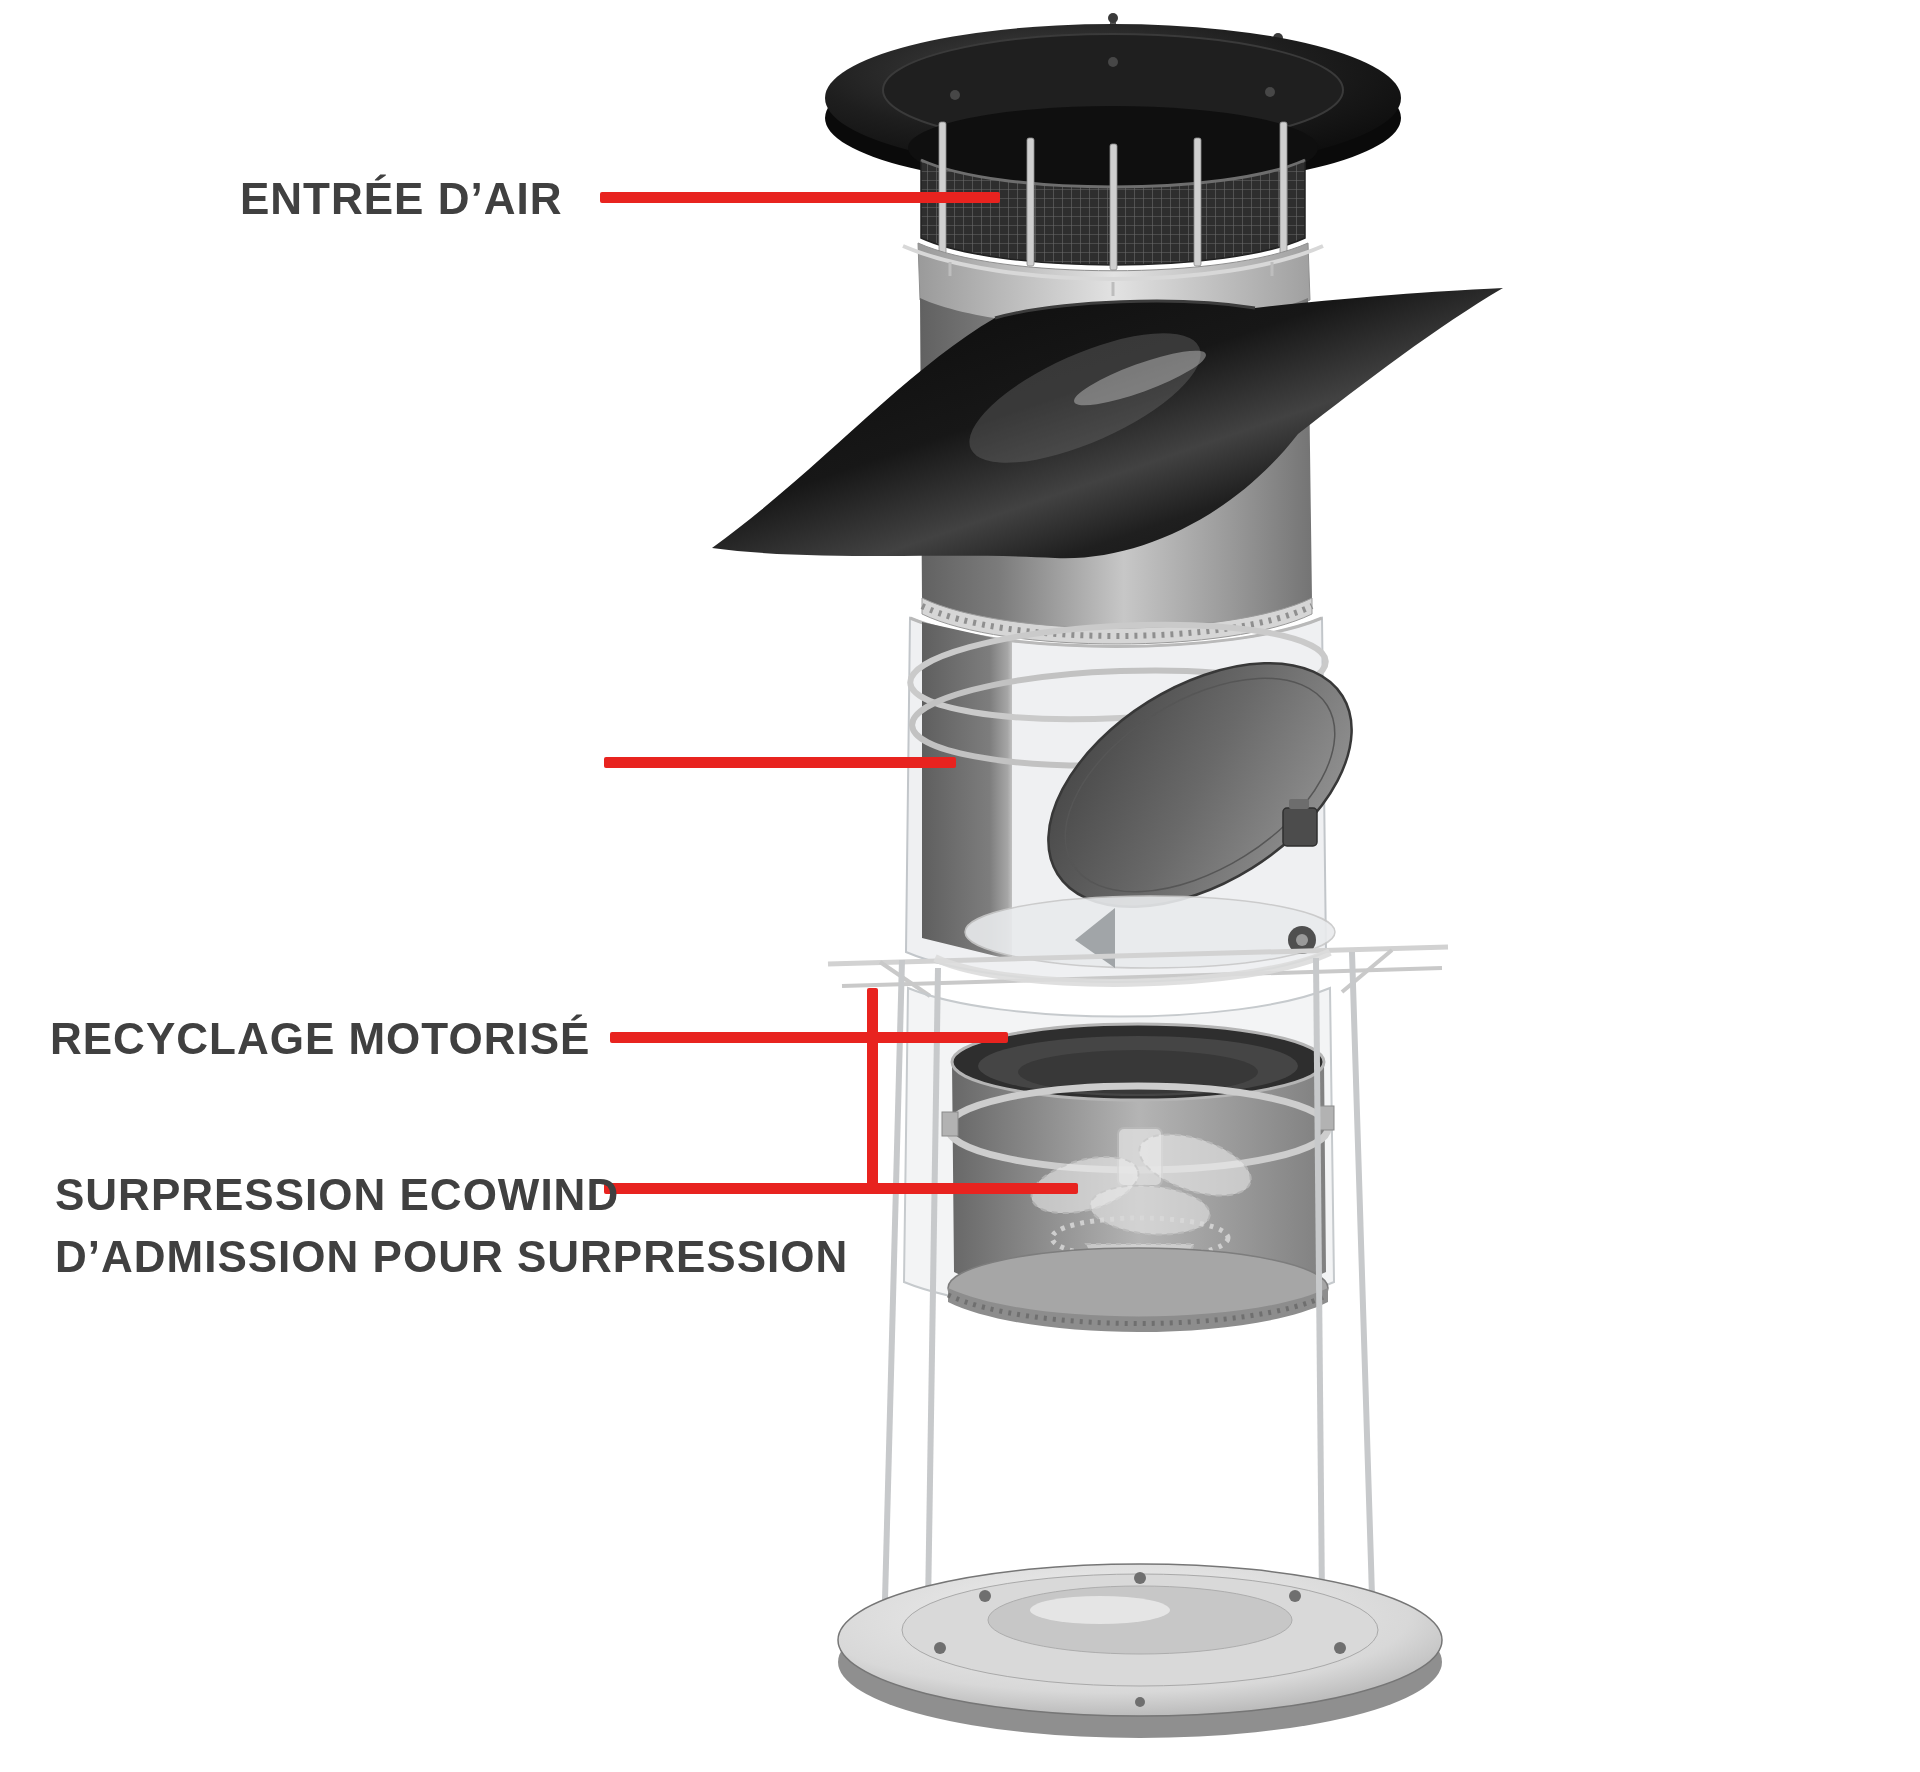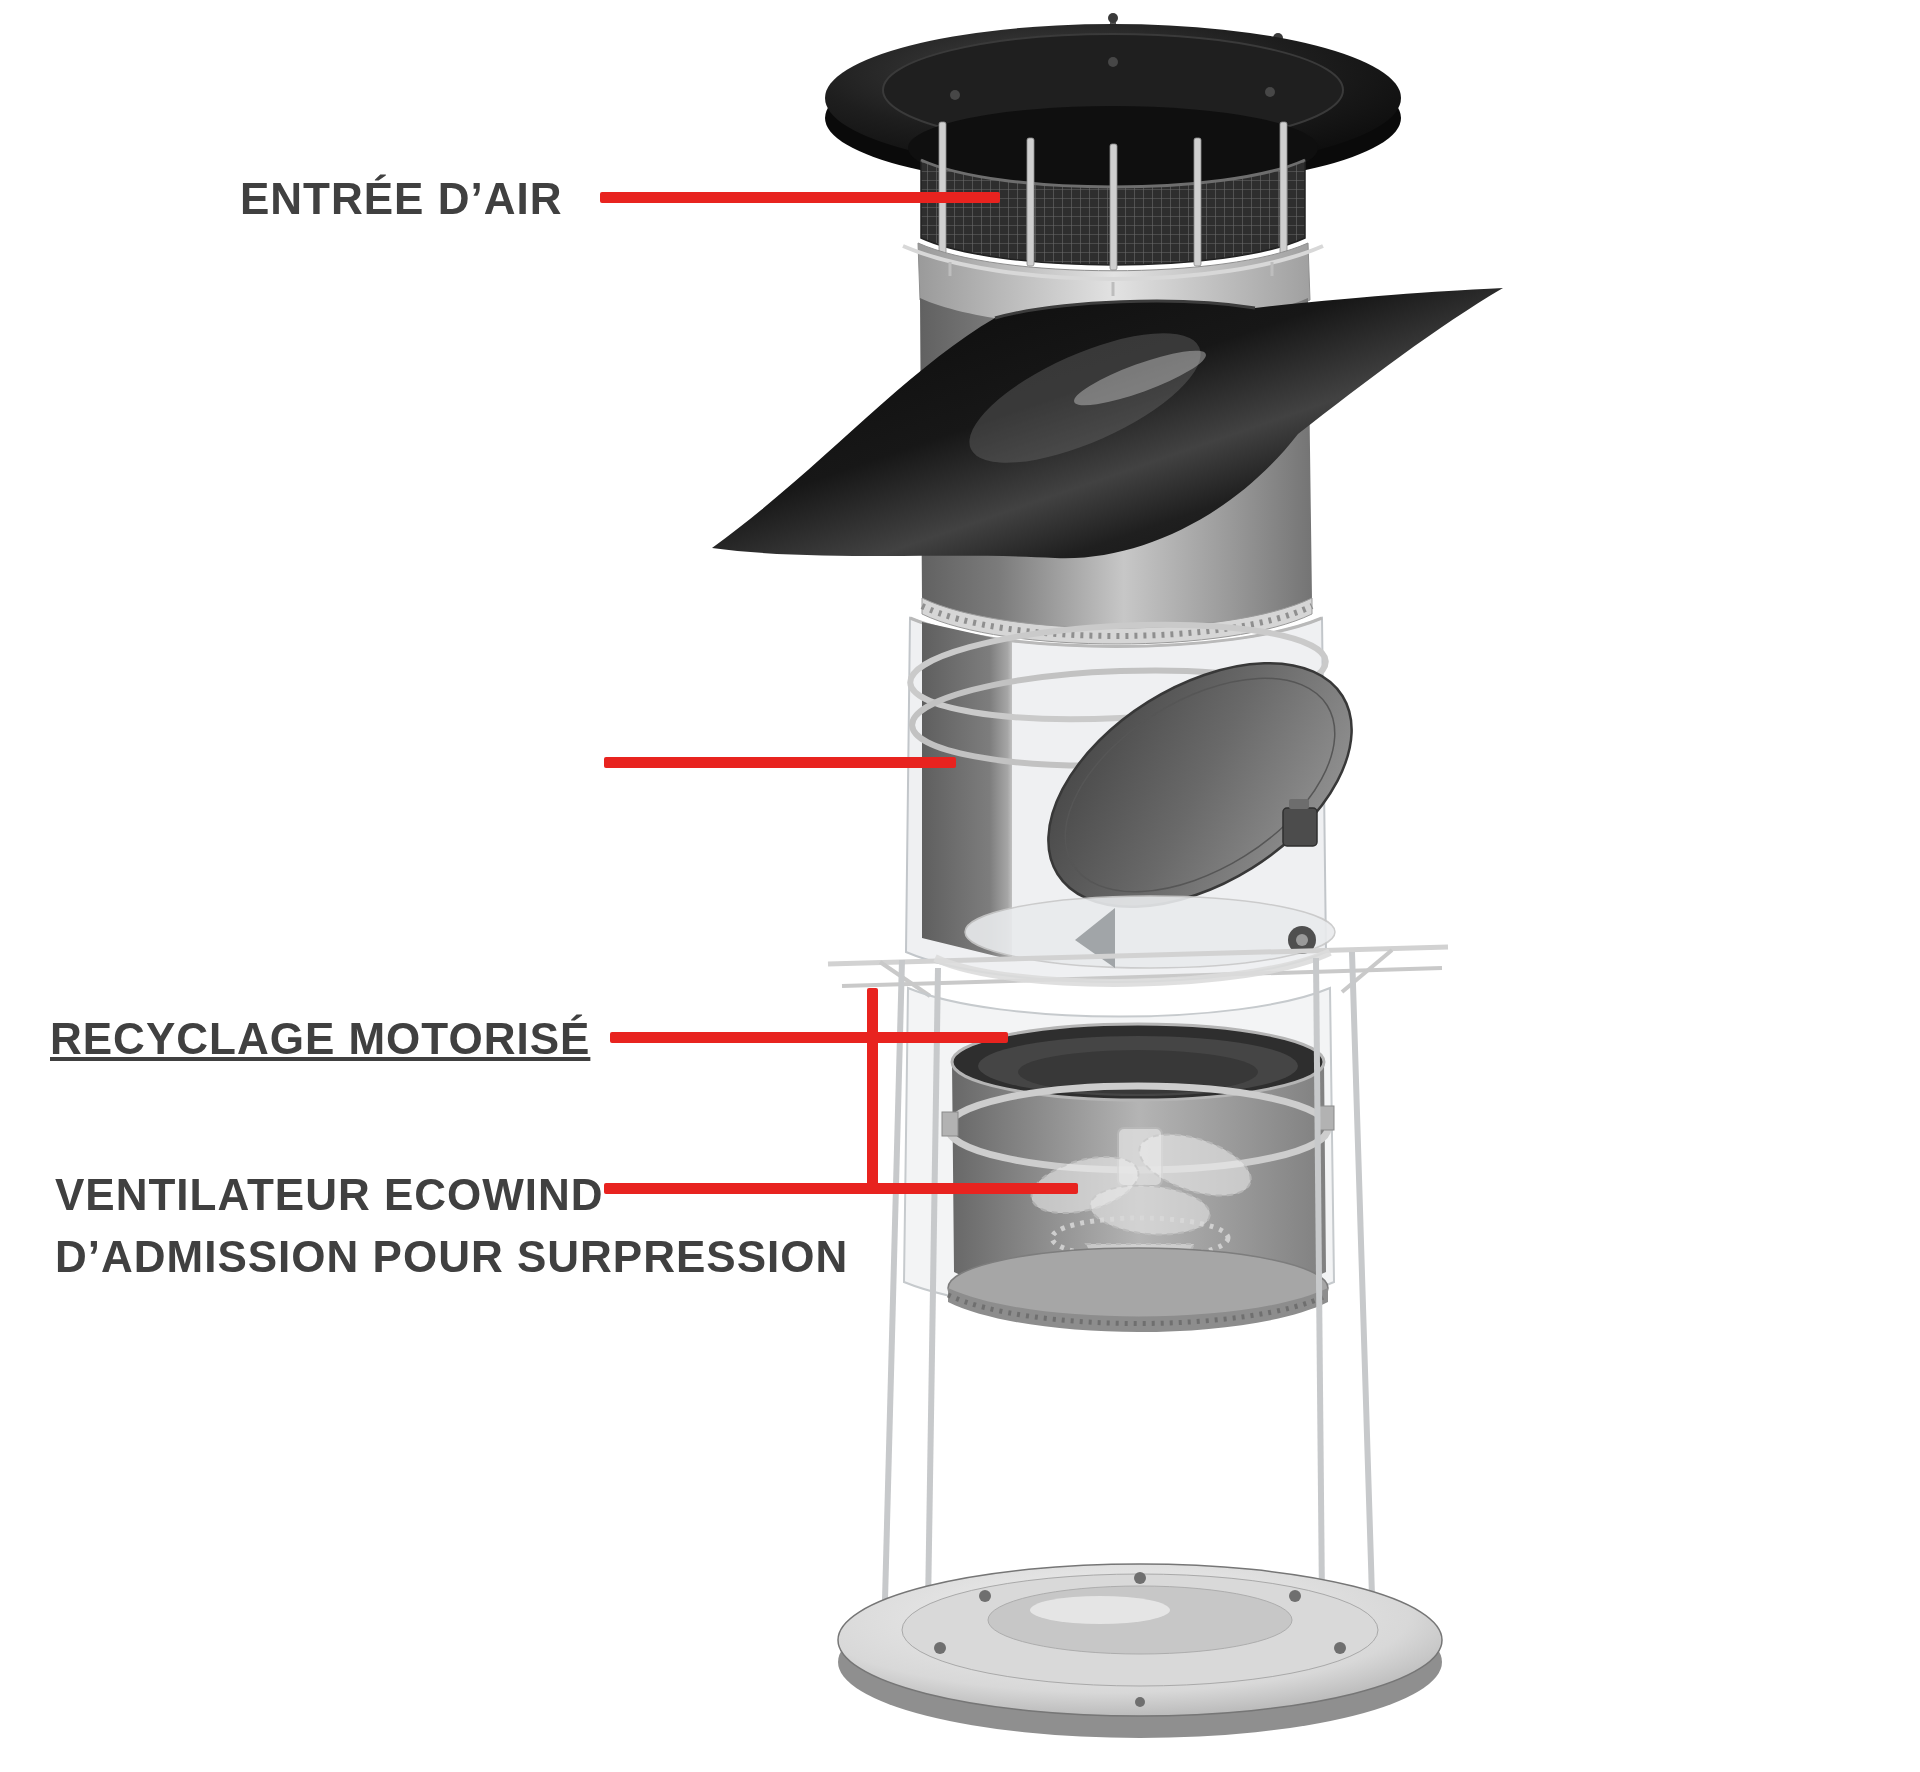--- a/index.html
+++ b/index.html
@@ -15,21 +15,21 @@
     position:absolute;
     color:#404040;
     font-weight:700;
     font-size:44px;
     letter-spacing:1px;
     white-space:nowrap;
     line-height:62px;
   }
   #label-air{left:240px;top:168px;}
   #label-trappe{left:55px;top:736px;}
-  #label-recyclage{left:50px;top:1008px;text-decoration:underline;}
+  #label-recyclage{left:50px;top:1008px;}
   #label-fan{left:55px;top:1164px;}
   .leader{position:absolute;background:#e8231f;height:11px;border-radius:2px;}
   #leader-air{left:600px;top:192px;width:400px;}
   #leader-trappe{left:604px;top:757px;width:352px;}
   #leader-recyclage{left:610px;top:1032px;width:398px;}
   #leader-fan{left:604px;top:1183px;width:474px;}
   #leader-fan-vert{left:867px;top:988px;width:11px;height:206px;}
 </style>
 </head>
 <body>
@@ -242,17 +242,17 @@
   <div class="leader" id="leader-recyclage"></div>
   <div class="leader" id="leader-fan"></div>
   <div class="leader" id="leader-fan-vert"></div>
 
   <div class="label" id="label-air">ENTRÉE D’AIR</div>
 
 
   <div class="label" id="label-recyclage">RECYCLAGE MOTORISÉ</div>
 
   <div class="label" id="label-fan">
-    <div>VENTILATEUR ECOWIND</div>
+    <div>SURPRESSION ECOWIND</div>
     <div>D’ADMISSION POUR SURPRESSION</div>
   </div>
 
 </div>
 
 </body></html>

